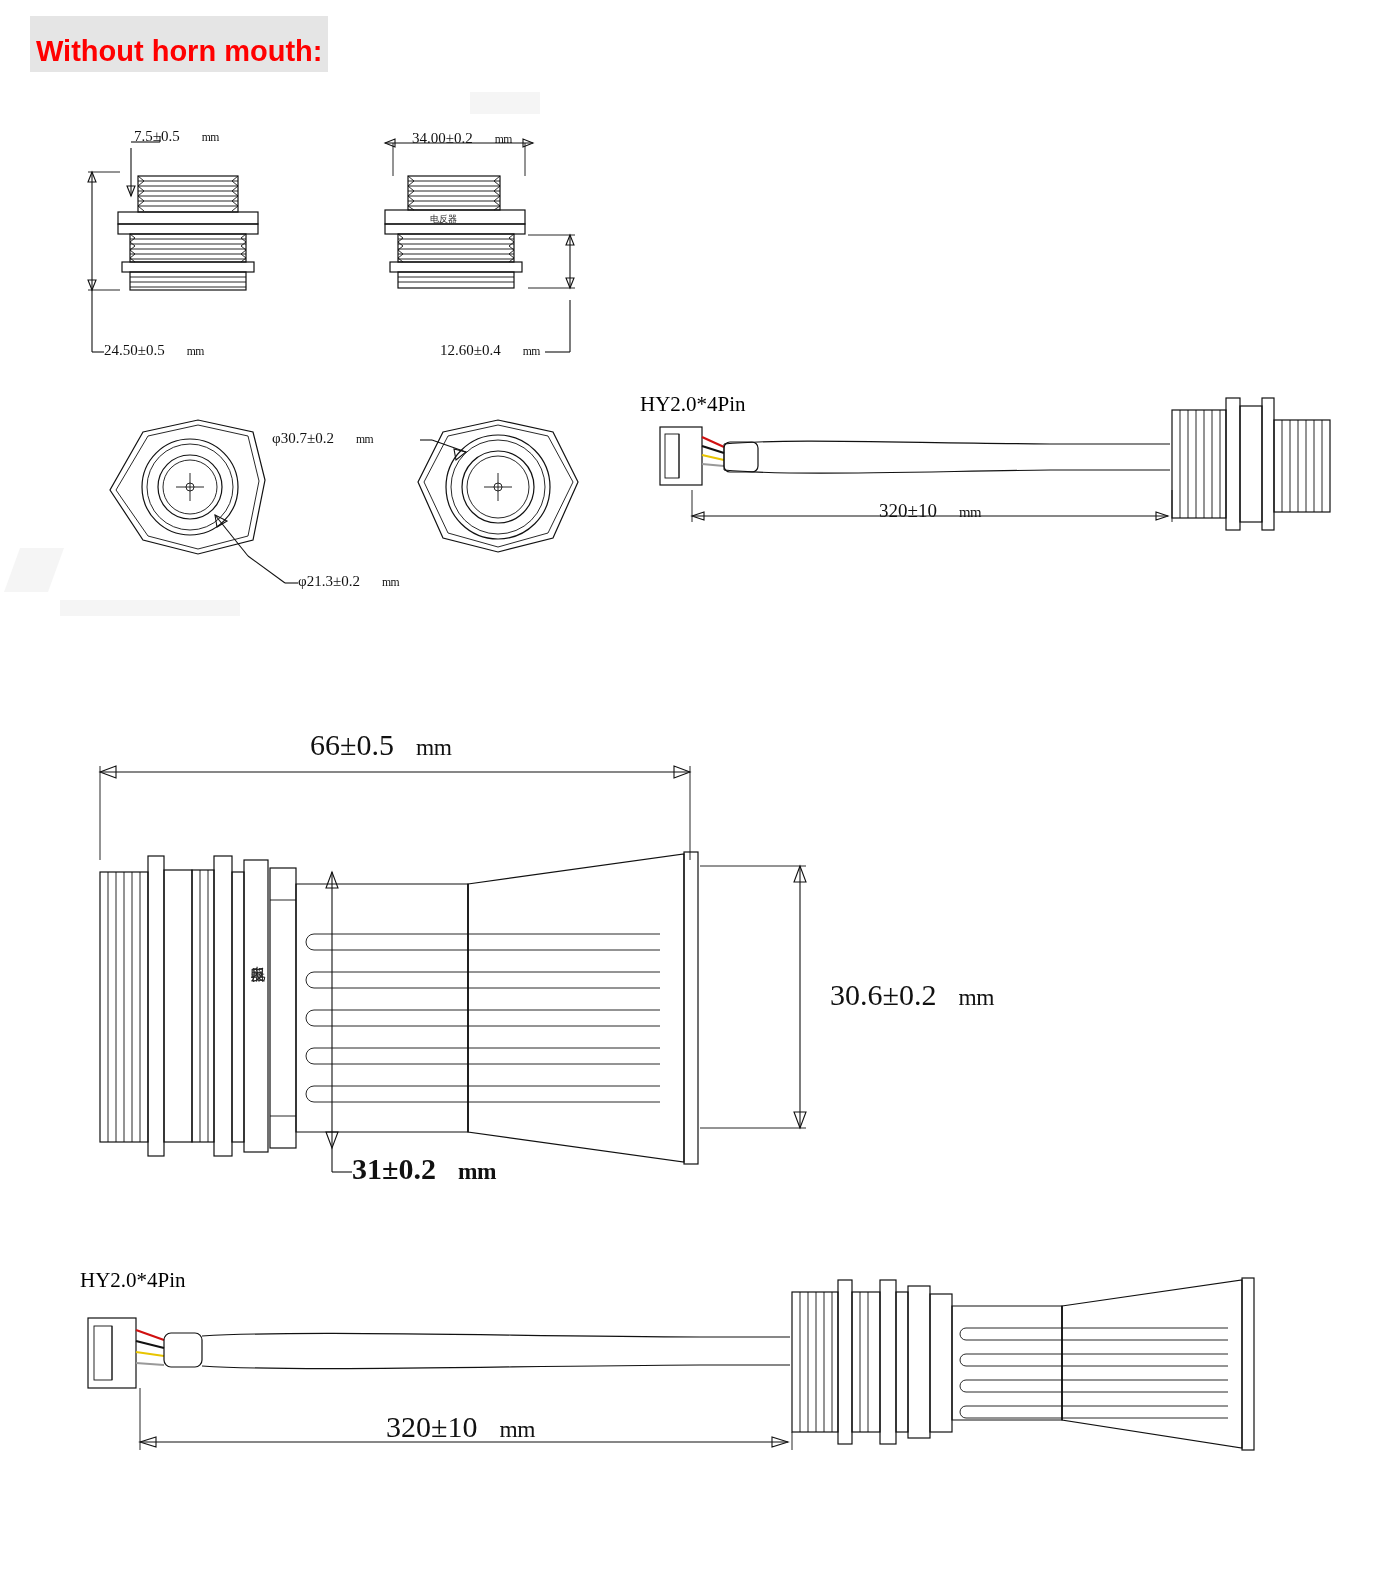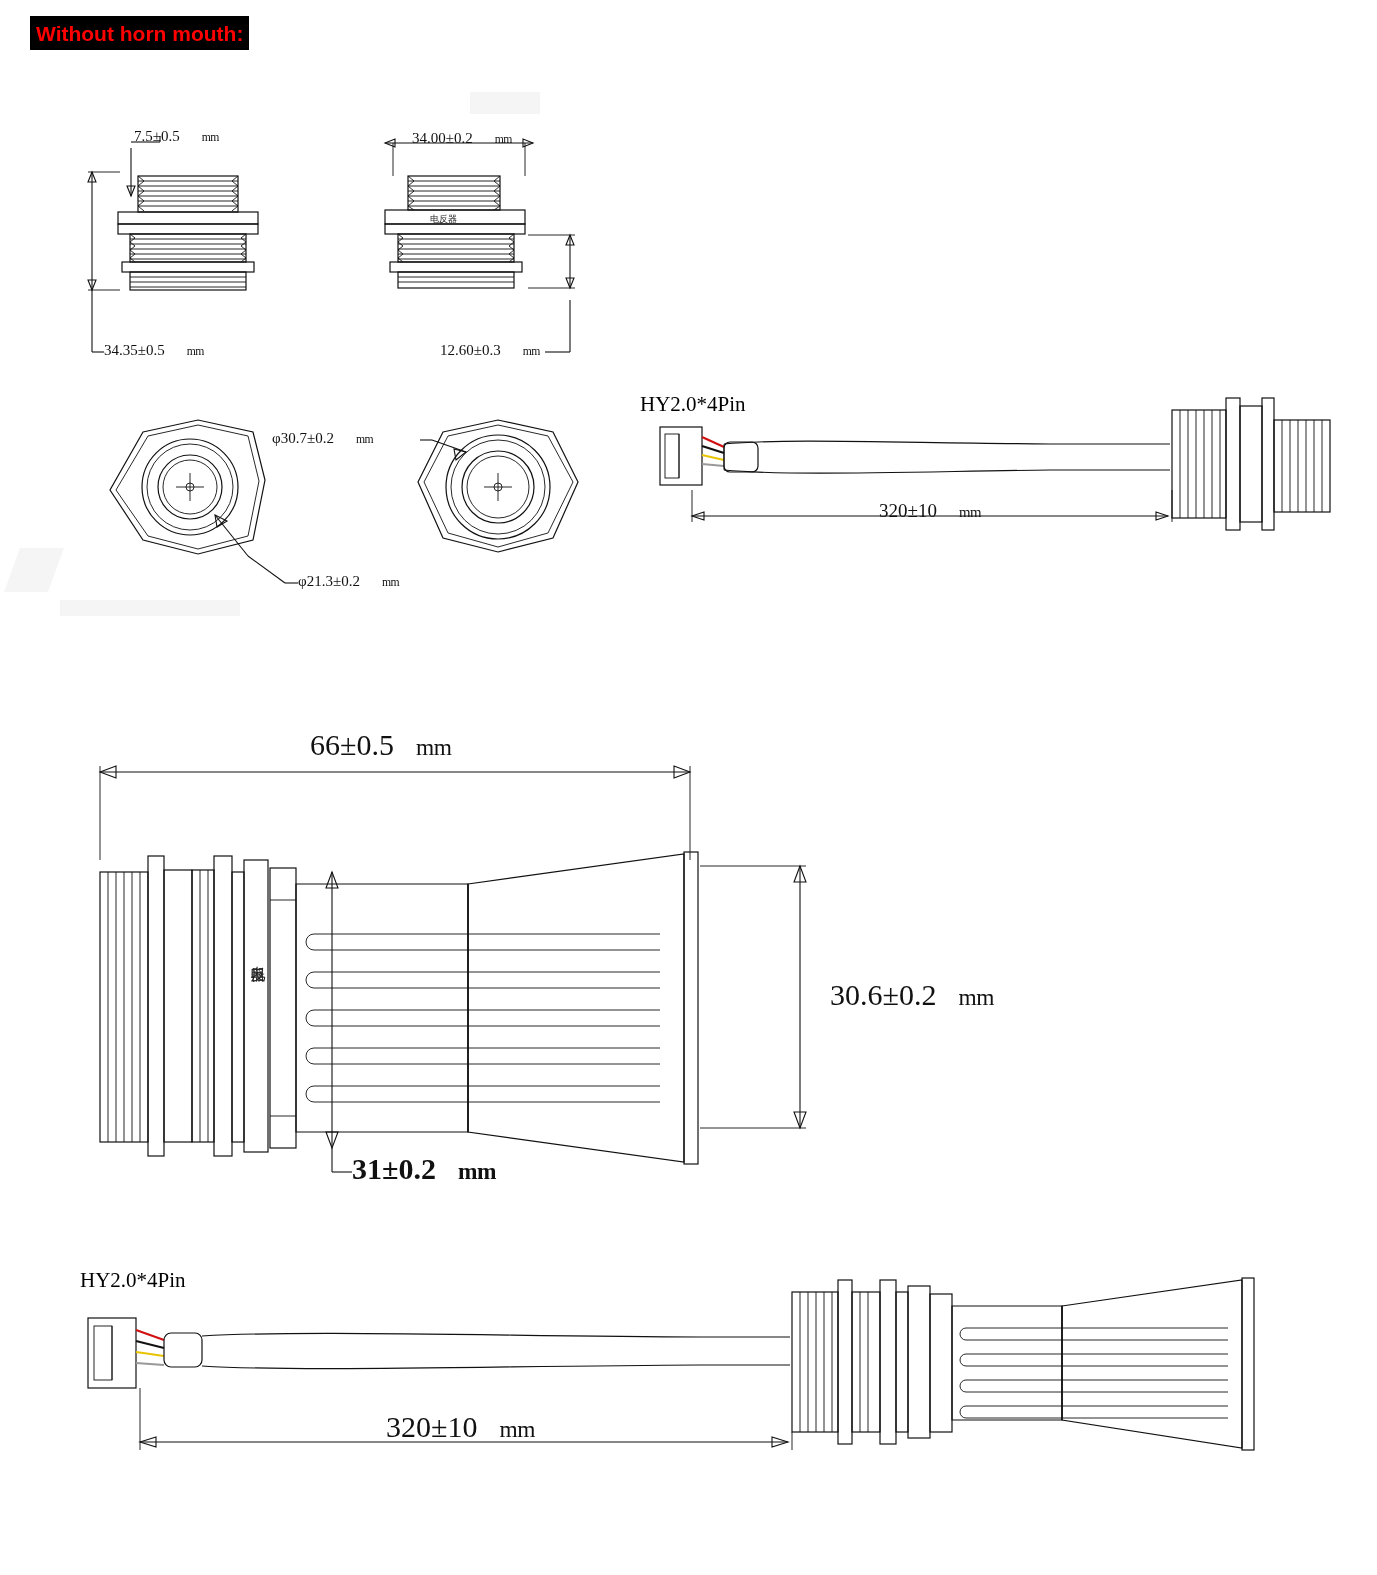--- a/index.html
+++ b/index.html
@@ -16,24 +16,24 @@
     overflow: hidden;
   }
   .page {
     position: absolute;
     inset: 0;
   }
   .section-heading {
     position: absolute;
     font-family: "Liberation Sans", sans-serif;
     font-weight: bold;
-    font-size: 21px;
+    font-size: 29px;
     color: #ff0000;
-    background: #000000;
-    padding: 6px 6px 4px 6px;
+    background: #e5e5e5;
+    padding: 19px 6px 4px 6px;
     line-height: 1.15;
     white-space: nowrap;
   }
   #heading-no-horn { left: 30px; top: 16px; }
   #heading-with-horn { left: 36px; top: 664px; }
 
   .drawing {
     position: absolute;
   }
   .dim-label {
@@ -275,27 +275,27 @@
         <line class="dimline" x1="692" y1="516" x2="1168" y2="516"></line>
         <path class="dimline" d="M692 516 l12 -4 l0 8 z" fill="#111"></path>
         <path class="dimline" d="M1168 516 l-12 -4 l0 8 z" fill="#111"></path>
       </g>
     </svg>
 
     <div class="dim-label dim-sm" style="left:134px; top:128px;">
       <span>7.5±0.5</span><span class="unit">mm</span>
     </div>
     <div class="dim-label dim-sm" style="left:104px; top:342px;">
-      <span>34.35±0.5</span><span class="unit">mm</span>
+      <span>24.50±0.5</span><span class="unit">mm</span>
     </div>
     <div class="dim-label dim-sm" style="left:391px; top:130px;margin-left:21px;">
       <span>34.00±0.2</span><span class="unit">mm</span>
     </div>
     <div class="dim-label dim-sm" style="left:440px; top:342px;">
-      <span>12.60±0.3</span><span class="unit">mm</span>
+      <span>12.60±0.4</span><span class="unit">mm</span>
     </div>
     <div class="cn-text" style="left:430px; top:213px;">电反器</div>
 
     <div class="dim-label dim-sm" style="left:272px; top:430px;">
       <span>φ30.7±0.2</span><span class="unit">mm</span>
     </div>
     <div class="dim-label dim-sm" style="left:298px; top:573px;">
       <span>φ21.3±0.2</span><span class="unit">mm</span>
     </div>
 

